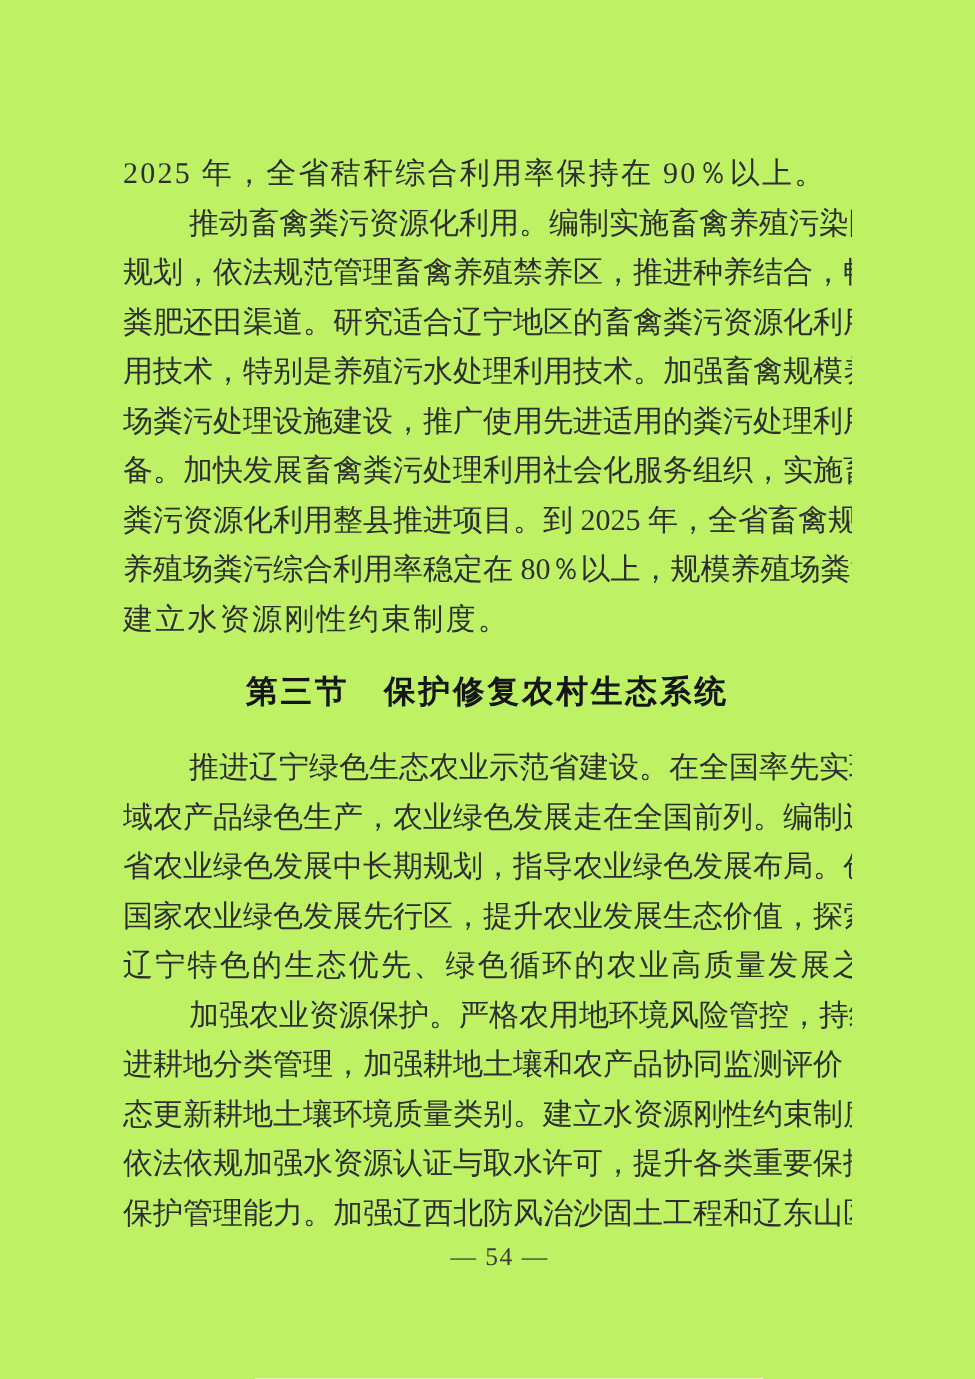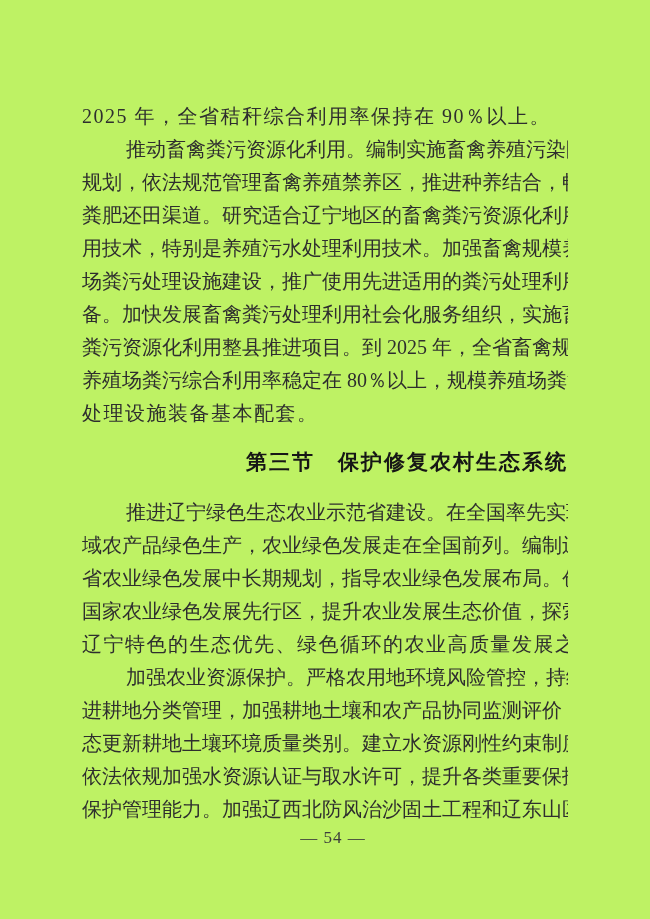--- a/index.html
+++ b/index.html
@@ -43,21 +43,21 @@
   .line.indent {
     padding-left: 44px;
   }
   .section-heading {
     margin-top: 14px;
     height: 36px;
     line-height: 36px;
     font-size: 21px;
     font-weight: 700;
     color: #161616;
-    text-align: right;
+    text-align: center;
     letter-spacing: 2px;
     font-family: "Liberation Sans", "DejaVu Sans", sans-serif;
   }
   .spacer-after-heading { height: 16px; }
   .footer {
     margin-top: 1px;
     padding-left: 16px;
     height: 22px;
     line-height: 22px;
     font-size: 17px;
@@ -78,21 +78,21 @@
 
     <div class="para">
         <div class="line indent">推动畜禽粪污资源化利用。编制实施畜禽养殖污染防治</div>
         <div class="line">规划，依法规范管理畜禽养殖禁养区，推进种养结合，畅通</div>
         <div class="line">粪肥还田渠道。研究适合辽宁地区的畜禽粪污资源化利用实</div>
         <div class="line">用技术，特别是养殖污水处理利用技术。加强畜禽规模养殖</div>
         <div class="line">场粪污处理设施建设，推广使用先进适用的粪污处理利用装</div>
         <div class="line">备。加快发展畜禽粪污处理利用社会化服务组织，实施畜禽</div>
         <div class="line">粪污资源化利用整县推进项目。到 2025 年，全省畜禽规模</div>
         <div class="line">养殖场粪污综合利用率稳定在 80％以上，规模养殖场粪污</div>
-        <div class="line last">处理设施装备基本配套。</div>
+        <div class="line last">建立水资源刚性约束制度。</div>
       </div>
 
     <div class="section-heading">第三节　保护修复农村生态系统</div>
     <div class="spacer-after-heading"></div>
 
     <div class="para">
         <div class="line indent">推进辽宁绿色生态农业示范省建设。在全国率先实现全</div>
         <div class="line">域农产品绿色生产，农业绿色发展走在全国前列。编制辽宁</div>
         <div class="line">省农业绿色发展中长期规划，指导农业绿色发展布局。创建</div>
         <div class="line">国家农业绿色发展先行区，提升农业发展生态价值，探索出</div>

